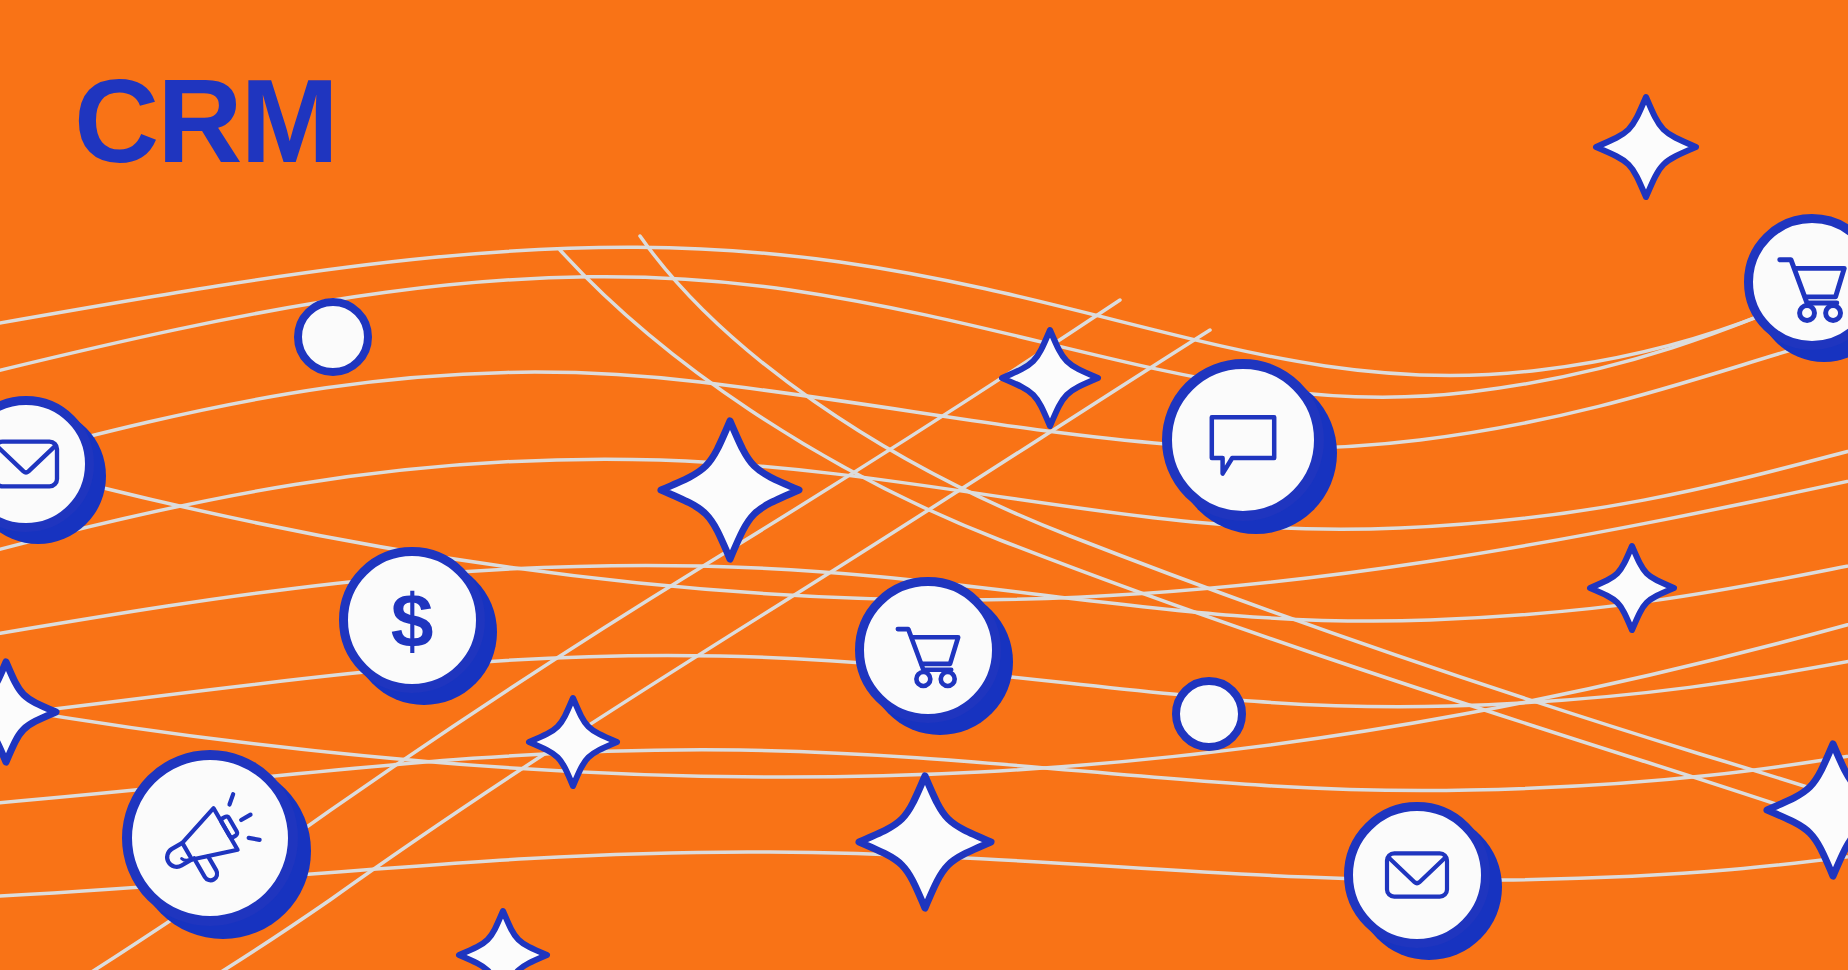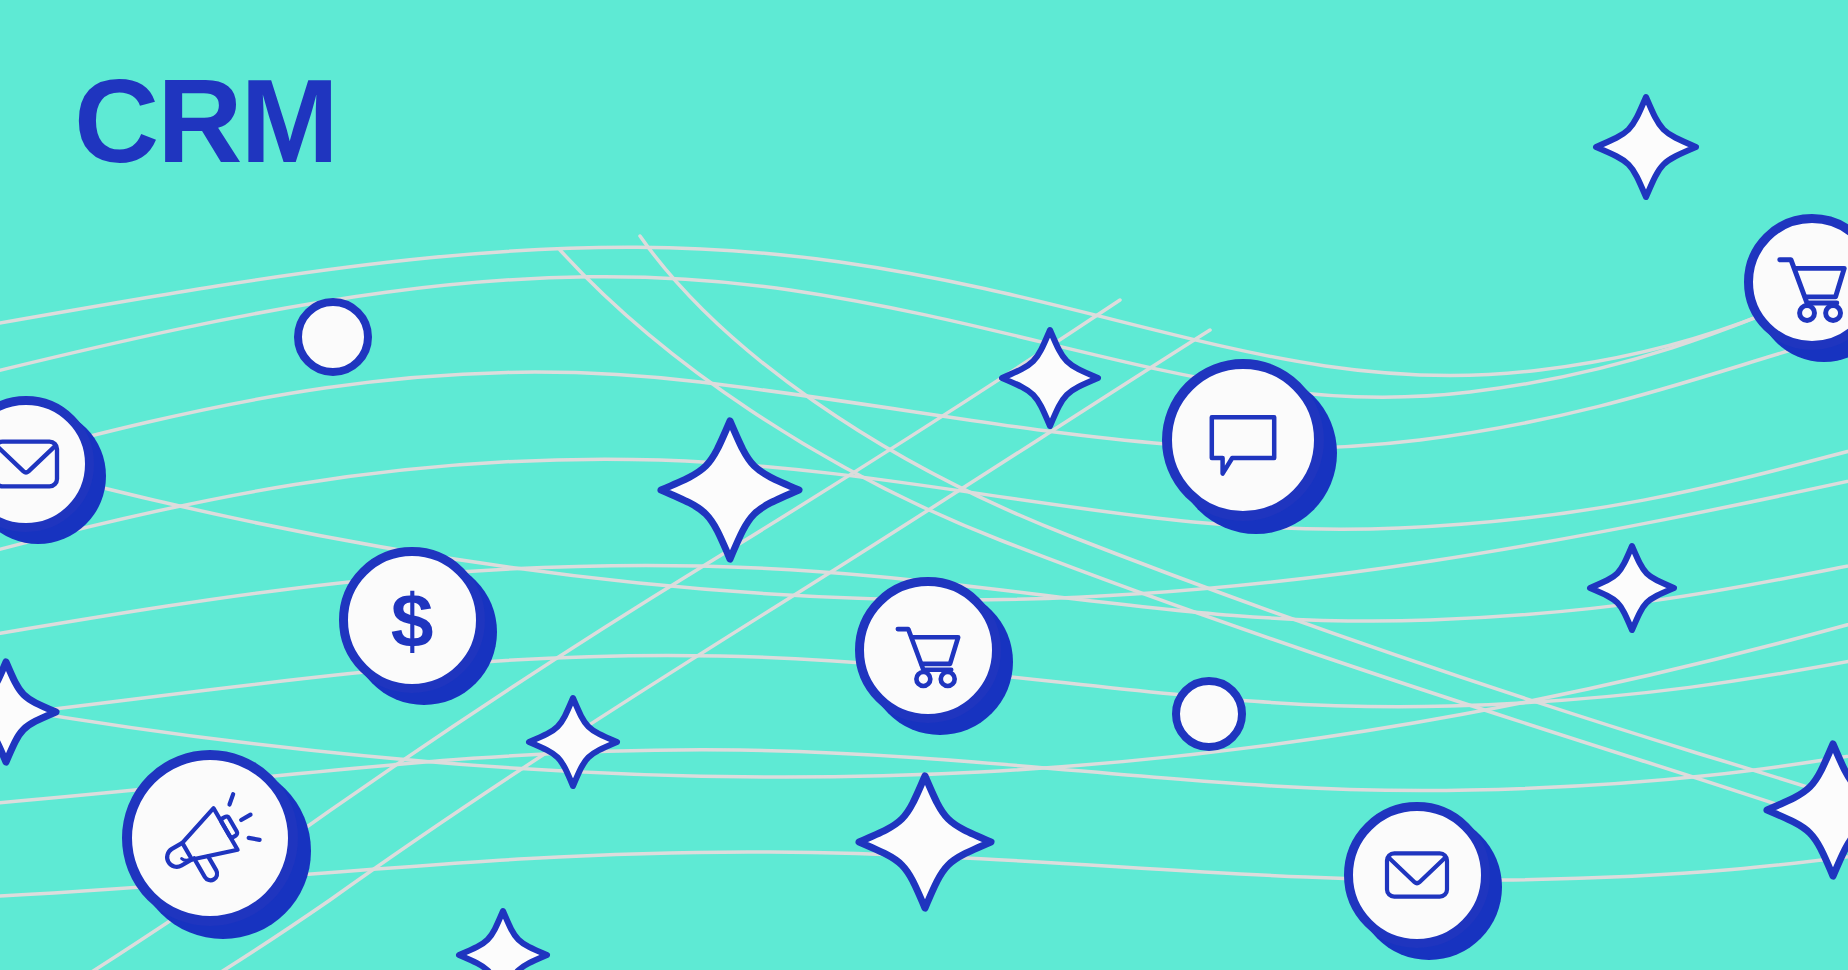--- a/index.html
+++ b/index.html
@@ -6,21 +6,21 @@
   html, body {
     margin: 0;
     padding: 0;
     background: #ffffff;
   }
   #banner {
     position: relative;
     width: 1848px;
     height: 970px;
     overflow: hidden;
-    background: #5eead4;
+    background: #f97316;
     font-family: "Liberation Sans", sans-serif;
   }
   #wave-layer, #icon-layer {
     position: absolute;
     inset: 0;
     width: 100%;
     height: 100%;
   }
   #wave-layer { z-index: 1; }
   #icon-layer { z-index: 2; }

